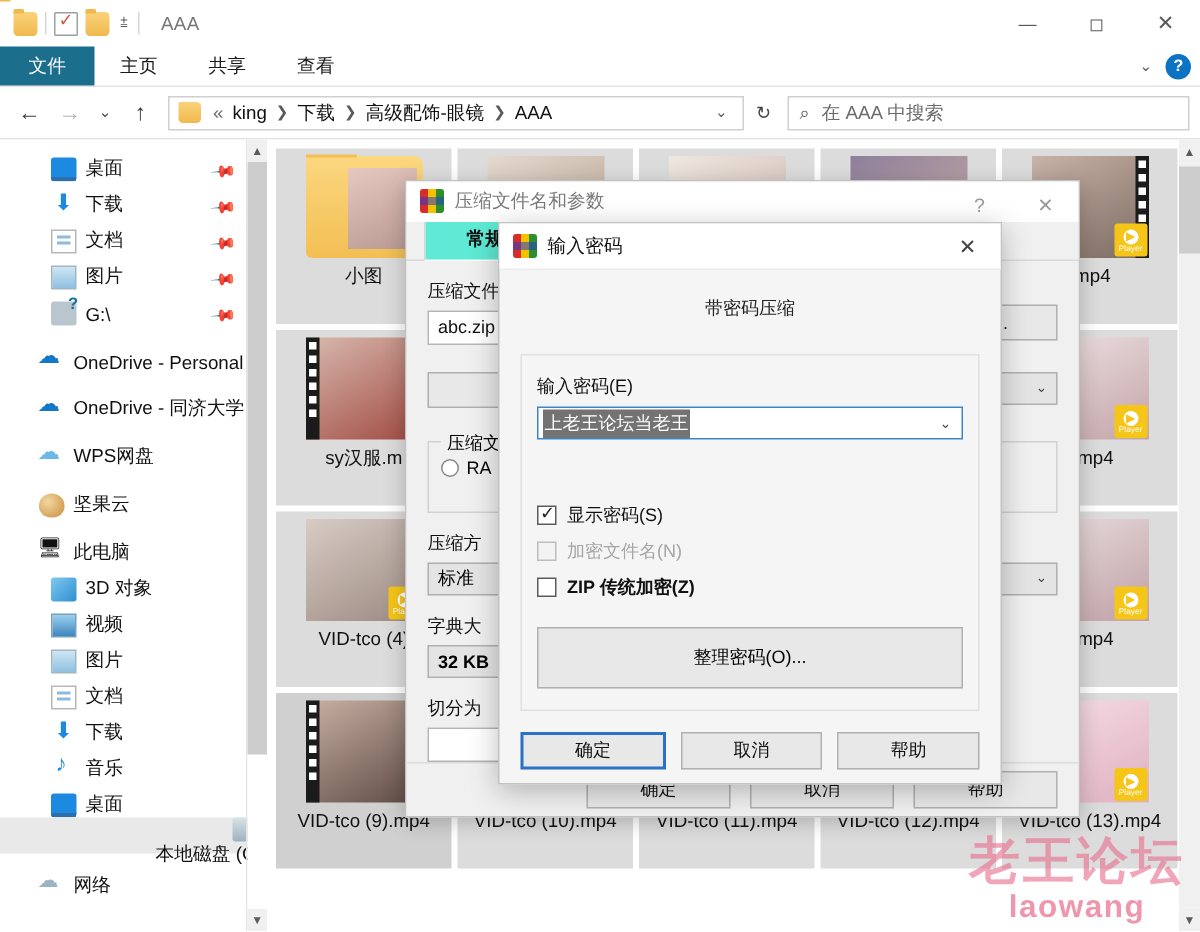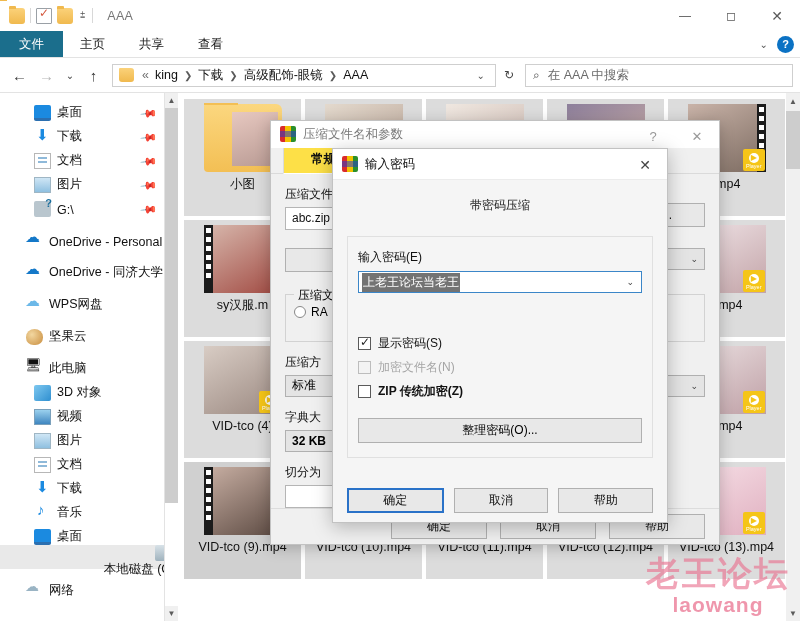--- a/index.html
+++ b/index.html
@@ -131,21 +131,21 @@
     background:
       linear-gradient(90deg,#d92b2b 0 33%, #f2c200 33% 66%, #2b8f2b 66% 100%);
     border-radius: 2px; position: relative; overflow: hidden; }
   .rar-icon::after { content: ""; position: absolute; inset: 0; background:
       linear-gradient(180deg, rgba(255,255,255,0) 0 33%, rgba(40,60,200,.55) 33% 66%, rgba(255,255,255,0) 66% 100%); }
   .rar-title .t { font-size: 12.5px; color: #7a7a7a; }
   .rar-title .tc { position: absolute; right: 0; top: 0; display: flex; }
   .rar-title .tc div { width: 44px; height: 31px; display: flex; align-items: center; justify-content: center; color: #9a9a9a; font-size: 13px; }
   .rar-tabs { height: 26px; display: flex; align-items: flex-end; padding-left: 12px; background: #f0f0f0; border-bottom: 1px solid #dadada; }
   .rar-tab { padding: 4px 14px 5px; font-size: 12.5px; color: #111; border: 1px solid transparent; }
-  .rar-tab.active { background: #fde047; border: 1px solid #dadada; border-bottom-color: #fff; font-weight: bold; margin-bottom: -1px; padding-left: 27px; }
+  .rar-tab.active { background: #5eead4; border: 1px solid #dadada; border-bottom-color: #fff; font-weight: bold; margin-bottom: -1px; padding-left: 27px; }
   .rar-body { flex: 1; background: #f0f0f0; padding: 12px 14px 0; position: relative; }
   .f-label { font-size: 12px; color: #111; margin-bottom: 4px; }
   .f-input { height: 23px; background: #fff; border: 1px solid #b5b5b5; display: flex; align-items: center; padding: 0 6px; font-size: 12px; color: #111; }
   .f-combo-arrow { margin-left: auto; color: #444; font-size: 9px; }
   .f-row { display: flex; gap: 8px; align-items: flex-start; }
   .btn { height: 24px; background: #e8e8e8; border: 1px solid #b0b0b0; display: flex; align-items: center; justify-content: center; font-size: 12px; color: #111; }
   .group { border: 1px solid #d2d2d2; margin-top: 12px; padding: 10px 8px 8px; position: relative; }
   .group .gtitle { position: absolute; top: -8px; left: 8px; background: #f0f0f0; padding: 0 4px; font-size: 12px; }
   .radio { display: flex; align-items: center; gap: 5px; font-size: 12px; }
   .radio .r { width: 12px; height: 12px; border: 1px solid #888; border-radius: 50%; background: #fff; }
@@ -165,21 +165,21 @@
   .pw-label { font-size: 12px; color: #111; margin-bottom: 5px; }
   .pw-input { height: 22px; background: #fff; border: 1px solid #3b86c8; display: flex; align-items: center; padding: 0 3px; }
   .pw-input .val { background: #737373; color: #fff; font-size: 12px; padding: 1px 1px; }
   .pw-input .arrow { margin-left: auto; color: #444; font-size: 9px; padding-right: 4px; }
   .cbrow { display: flex; align-items: center; gap: 7px; margin-top: 14px; font-size: 12px; color: #111; }
   .cbrow.dim { color: #a5a5a5; }
   .cbrow.tight { margin-top: 7px; }
   .cb { width: 13px; height: 13px; border: 1px solid #5a5a5a; background: #fff; position: relative; flex: none; }
   .cb.dim { border-color: #bdbdbd; background: #f3f3f3; }
   .cb.checked::after { content: "✓"; position: absolute; left: 1px; top: -3px; font-size: 12px; color: #222; }
-  .pw-orgbtn { margin: 18px 0 0; height: 25px; background: #e8e8e8; border: 1px solid #b0b0b0; display: flex; align-items: center; justify-content: center; font-size: 12px; }
+  .pw-orgbtn { margin: 18px 0 0; height: 41px; background: #e8e8e8; border: 1px solid #b0b0b0; display: flex; align-items: center; justify-content: center; font-size: 12px; }
   .pw-footer { height: 44px; display: flex; align-items: center; justify-content: space-between; padding: 0 14px; gap: 10px; }
   .pw-footer .btn { flex: 1; height: 25px; }
   .pw-footer .btn.primary { border: 2px solid #2a72c8; background: #e8e8e8; }
 
   
   .wm { position: absolute; right: 10px; bottom: 4px; pointer-events: none; text-align: center; }
   .wm .cn { font-size: 34px; color: rgba(233,110,140,.62); font-weight: bold; letter-spacing: 2px; }
   .wm .en { font-size: 21px; color: rgba(233,110,140,.72); font-weight: bold; letter-spacing: 1px; margin-top: -4px; }
 </style>
 </head>

